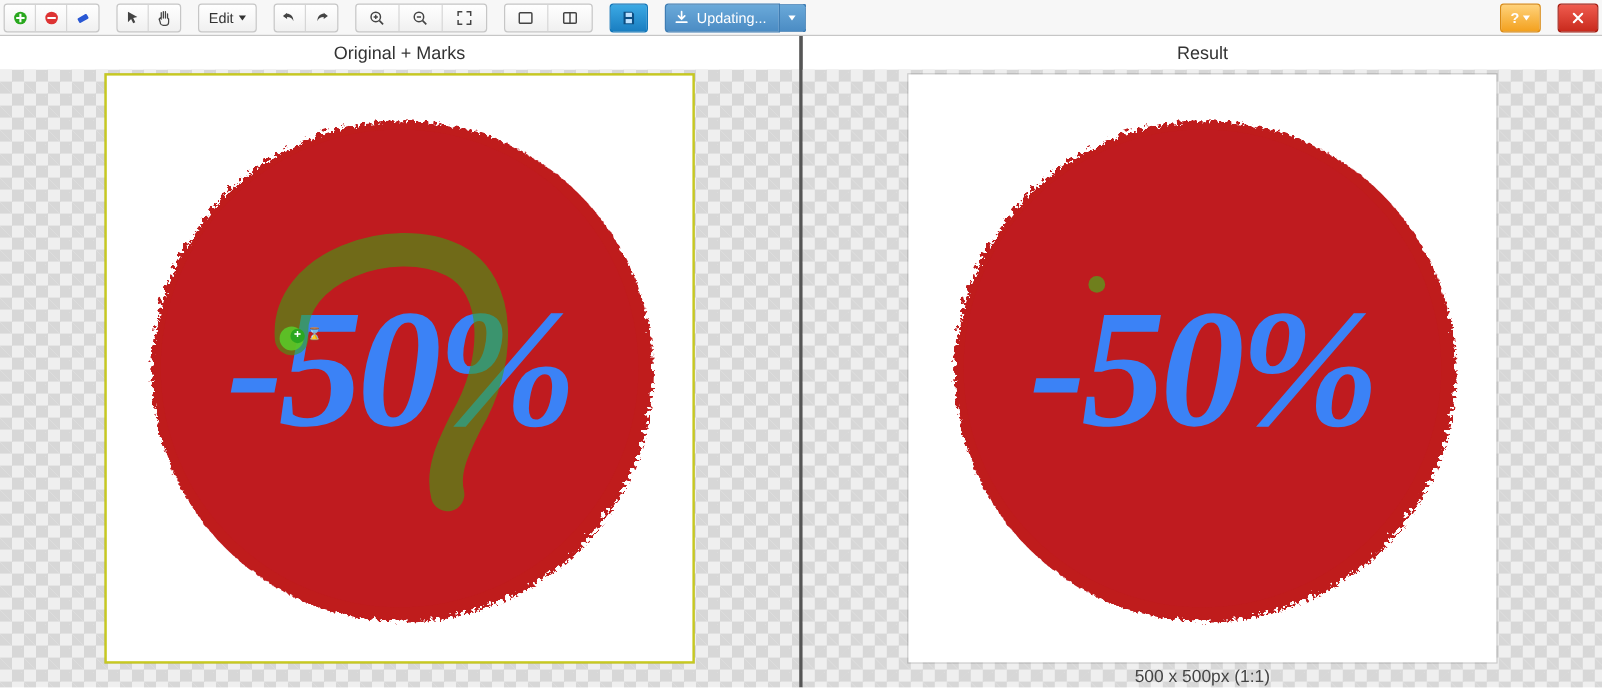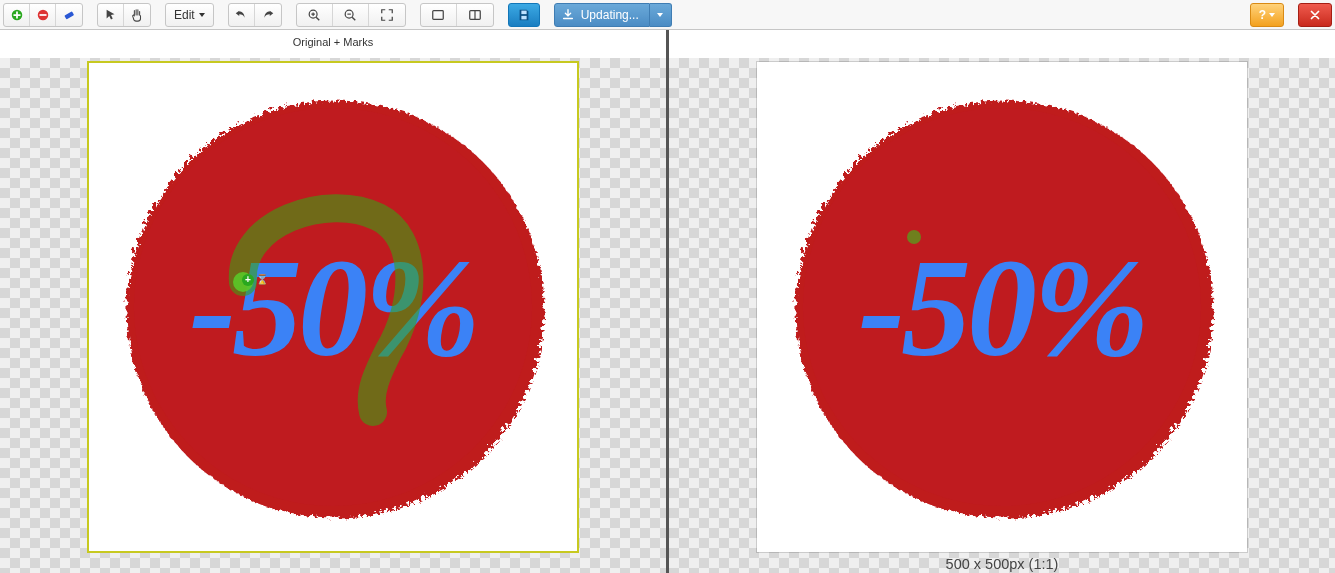--- a/index.html
+++ b/index.html
@@ -17,21 +17,21 @@
   .active-blue .tbtn:last-child{border-right:none}
   .update-btn{height:24px;padding:0 10px 0 6px;display:flex;align-items:center;gap:6px;color:#fff;font-size:12px;background:linear-gradient(#6aa9d9,#4b8cc4);border:1px solid #3f7db3;border-radius:3px 0 0 3px;cursor:pointer}
   .update-caret{height:24px;width:22px;display:flex;align-items:center;justify-content:center;background:linear-gradient(#6aa9d9,#4b8cc4);border:1px solid #3f7db3;border-left:none;border-radius:0 3px 3px 0;cursor:pointer;color:#fff}
   .spacer{flex:1}
   .help-btn{width:34px;height:24px;background:linear-gradient(#ffd27a,#f3a11f);border:1px solid #d98a14;border-radius:3px;display:flex;align-items:center;justify-content:center;color:#fff;font-weight:bold;cursor:pointer;gap:3px}
   .close-btn{width:34px;height:24px;background:linear-gradient(#ef5b4e,#c92a1d);border:1px solid #a51f14;border-radius:3px;display:flex;align-items:center;justify-content:center;color:#fff;cursor:pointer}
   .caret{width:0;height:0;border-left:3px solid transparent;border-right:3px solid transparent;border-top:4px solid currentColor;display:inline-block}
   
   .workspace{display:flex;height:543px;position:relative}
   .pane{flex:1;position:relative}
-  .pane-title{text-align:center;font-size:11px;color:#333;padding:6px 0 4px;height:28px}
+  .pane-title{text-align:center;font-size:15px;color:#333;padding:6px 0 4px;height:28px}
   .divider{width:3px;background:#555;margin-top:0;position:relative;cursor:col-resize}
   
   .checker{position:absolute;inset:28px 0 0 0;background-image:
     linear-gradient(45deg,#d7d7d7 25%,transparent 25%),
     linear-gradient(-45deg,#d7d7d7 25%,transparent 25%),
     linear-gradient(45deg,transparent 75%,#d7d7d7 75%),
     linear-gradient(-45deg,transparent 75%,#d7d7d7 75%);
     background-size:20px 20px;background-position:0 0,0 10px,10px -10px,-10px 0;background-color:#efefef}
   
   .canvas-wrap{position:absolute;top:32px;left:50%;transform:translateX(-50%);width:490px}
@@ -210,20 +210,21 @@
         <div class="cursor-add">
           <span class="plus">+</span><span class="hour">⌛</span>
         </div>
       </div>
     </div>
   </div>
 
   <div class="divider"></div>
 
   <div class="pane">
+    <div class="pane-title">Result</div>
     <div class="checker"></div>
 
     <div class="canvas-wrap">
       <div class="canvas">
         <div class="badge">
           <svg viewBox="0 0 100 100">
             <defs>
                 <filter id="r2">
                   <feTurbulence baseFrequency="0.9" numOctaves="2" result="n2"></feTurbulence>
                   <feDisplacementMap in="SourceGraphic" in2="n2" scale="2"></feDisplacementMap>

